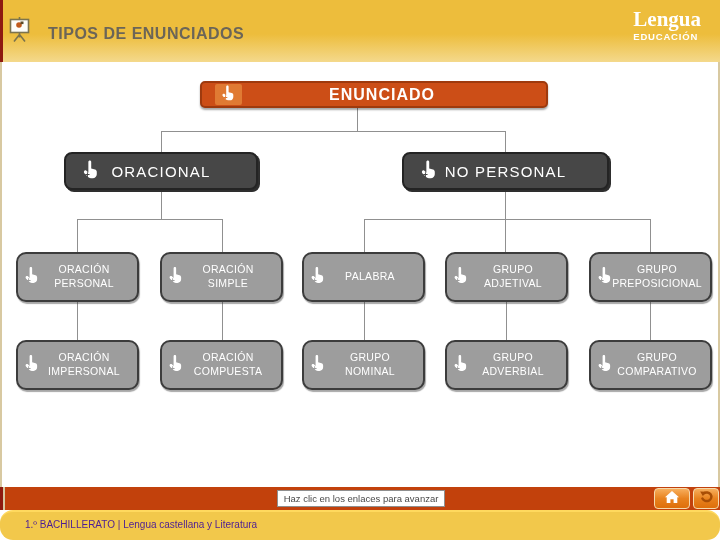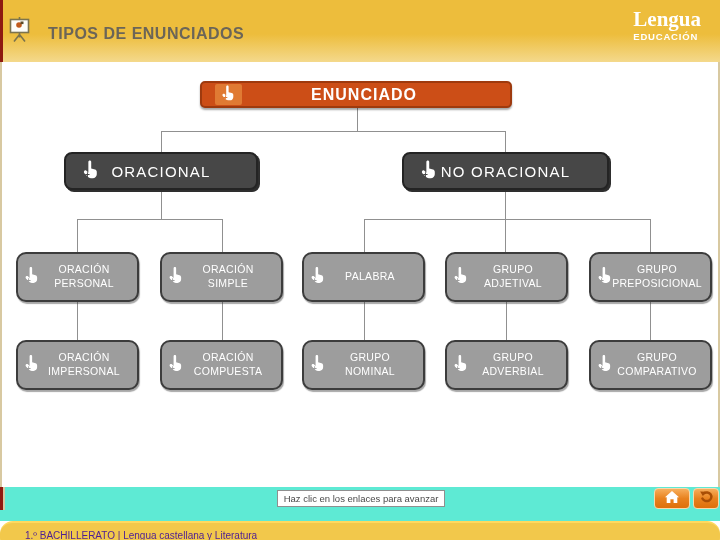--- a/index.html
+++ b/index.html
@@ -20,21 +20,21 @@
   
   .canvas{position:relative;width:716px;height:425px;background:#fff;
     border-left:2px solid #d8c9a1;border-right:2px solid #d8c9a1;}
   .ln{position:absolute;background:#909090;display:block;}
   .ln.v{width:1px;} .ln.h{height:1px;}
 
   .node{position:absolute;box-sizing:border-box;display:flex;align-items:center;
     justify-content:center;color:#fff;text-align:center;}
   .hand{position:absolute;top:50%;transform:translateY(-50%);}
 
-  .root{left:198px;top:19px;width:312px;height:27px;background:#cc4e17;
+  .root{left:198px;top:19px;width:348px;height:27px;background:#cc4e17;
     border:2px solid #9e3a0e;border-radius:5px;
     box-shadow:0 2px 2px rgba(0,0,0,.35);
     font-size:16px;font-weight:bold;letter-spacing:1px;cursor:pointer;padding-left:16px;}
   .root-chip{position:absolute;left:13px;top:1px;width:27px;height:21px;
     background:#e07a33;border-radius:2px;}
   .root .hand{left:19px;}
 
   .branch{background:#474747;border:2px solid #242424;border-radius:8px;
     box-shadow:2px 2px 0 #2e2e2e;font-size:15px;letter-spacing:1.2px;cursor:pointer;}
   .branch .hand{left:16px;}
@@ -42,21 +42,21 @@
   .branch.b1{left:400px;top:90px;width:207px;height:38px;}
 
   .cell{width:123px;height:50px;background:#9d9d9d;border:2px solid #3c3c3c;
     border-radius:10px;box-shadow:1px 2px 1px rgba(60,60,60,.45);
     font-size:10.5px;letter-spacing:.3px;line-height:1.3;cursor:pointer;
     padding-left:16px;padding-right:3px;}
   .cell .hand{left:6px;}
   .cell-label{white-space:pre-line;}
 
   
-  .band{position:relative;width:720px;height:34px;background:#5eead4;}
+  .band{position:relative;width:720px;height:23px;background:#c2410c;}
   .band-strip{position:absolute;left:0;top:0;width:3px;height:23px;background:#8e1a10;}
   .band-strip2{position:absolute;left:3px;top:0;width:2px;height:23px;background:#d8c9a1;}
   .hint{position:absolute;left:277px;top:3px;width:166px;height:15px;
     background:#fff;border:1px solid #8f8f8f;display:flex;align-items:center;
     justify-content:center;font-size:9.5px;color:#4a4a4a;}
   .navbtn{position:absolute;top:1px;height:21px;border:1px solid #f6d9ac;
     border-radius:4px;background:linear-gradient(#f7ae5c,#e8821f 50%,#de6f0a);
     padding:0;display:flex;align-items:center;justify-content:center;cursor:pointer;}
   .navbtn.home{left:654px;width:36px;}
   .navbtn.back{left:693px;width:26px;}
@@ -134,21 +134,21 @@
       </span>
       <span>ORACIONAL</span>
     </div>
     <div class="node branch b1">
       <span class="hand">
         <svg width="17" height="19" viewBox="0 0 14 16">
           <path d="M5.2 1.6 C5.2 .9 5.8 .4 6.4 .4 C7.1 .4 7.6 .9 7.6 1.6 L7.6 7.2 L10.8 8.1 C11.7 8.4 12.3 9.2 12.3 10.1 L12.3 11.9 C12.3 13.8 10.8 15.3 8.9 15.3 L7.3 15.3 C6.3 15.3 5.4 14.9 4.7 14.2 L1.8 11.1 C1.3 10.5 1.3 9.6 1.9 9.1 C2.4 8.6 3.3 8.6 3.8 9.2 L5.2 10.7 Z" fill="#fff"></path>
           <text x="2.4" y="15" font-size="7" font-weight="bold" class="plusmark">+</text>
         </svg>
       </span>
-      <span>NO ORACIONAL</span>
+      <span>NO PERSONAL</span>
     </div>
 
     <div class="node cell" style="left:14px;top:190px">
       <span class="hand">
         <svg width="15" height="17" viewBox="0 0 14 16">
             <path d="M5.2 1.6 C5.2 .9 5.8 .4 6.4 .4 C7.1 .4 7.6 .9 7.6 1.6 L7.6 7.2 L10.8 8.1 C11.7 8.4 12.3 9.2 12.3 10.1 L12.3 11.9 C12.3 13.8 10.8 15.3 8.9 15.3 L7.3 15.3 C6.3 15.3 5.4 14.9 4.7 14.2 L1.8 11.1 C1.3 10.5 1.3 9.6 1.9 9.1 C2.4 8.6 3.3 8.6 3.8 9.2 L5.2 10.7 Z" fill="#fff"></path>
             <text x="2.4" y="15" font-size="7" font-weight="bold" class="plusmark">+</text>
           </svg>
       </span>
       <span class="cell-label">ORACIÓN

